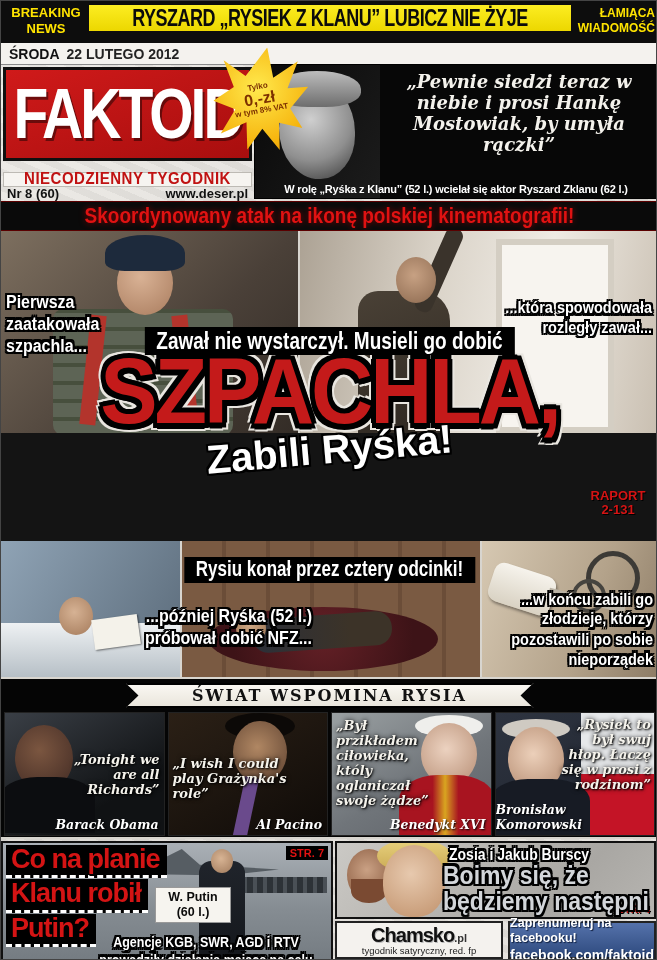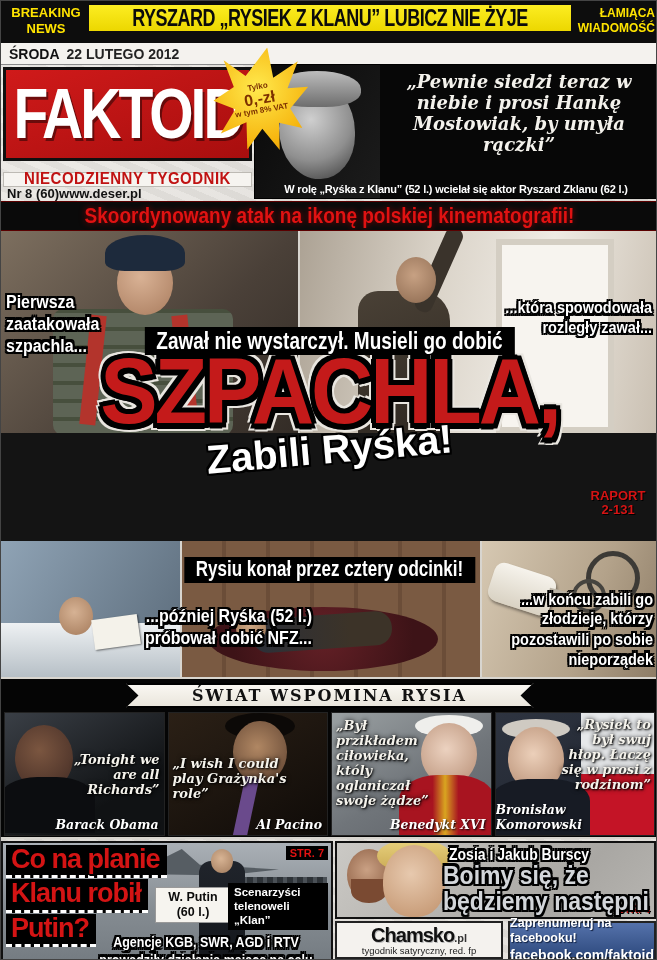--- a/index.html
+++ b/index.html
@@ -27,21 +27,21 @@
   .lamiaca{right:3px;top:5px;width:82px;color:#ffe400;font-size:12px;font-weight:900;text-align:right;line-height:1.25;}
   
   .dateline{left:0;top:42px;width:657px;height:21px;background:#f4f2ee;border-bottom:1px solid #8a8a8a;display:flex;align-items:center;}
   .dateline .day{font-weight:900;font-size:14px;color:#111;margin:0 7px 0 8px;}
   .dateline .date{font-weight:700;font-size:14px;color:#222;}
   
   .logo-box{left:2px;top:66px;width:249px;height:94px;background:linear-gradient(160deg,#d01a1a,#a80e0e);border:3px solid #101010;display:flex;align-items:center;justify-content:center;box-sizing:border-box;}
   .logo-box span{color:#fff;font-weight:900;font-size:57px;letter-spacing:-3px;transform:scaleY(1.22);text-shadow:2px 2px 0 rgba(0,0,0,.45);}
   .mast-sub{left:2px;top:162px;width:249px;height:15px;background:#f6f4f0;display:flex;align-items:flex-end;justify-content:center;border:1px solid #bdbab4;box-sizing:border-box;margin-top:9px;}
   .mast-sub span{color:#c01212;font-weight:900;font-size:15px;letter-spacing:.5px;transform:scaleY(1.1);white-space:nowrap;}
-  .issue-row{left:2px;top:184px;width:249px;height:16px;display:flex;justify-content:flex-start;align-items:center;}
+  .issue-row{left:2px;top:184px;width:249px;height:16px;display:flex;justify-content:space-between;align-items:center;}
   .issue{font-size:13px;font-weight:900;color:#111;margin-left:4px;}
   .website{font-size:13px;font-weight:900;color:#111;margin-right:4px;}
   
   .burst{left:213px;top:46px;width:92px;height:104px;z-index:6;
     background:radial-gradient(circle at 45% 40%,#ffe94d,#f6b40d 70%,#e08a00);
     clip-path:polygon(50% 0,61% 28%,85% 9%,78% 36%,100% 32%,84% 55%,100% 72%,74% 70%,79% 96%,57% 78%,44% 100%,39% 74%,13% 88%,25% 63%,0 58%,20% 42%,5% 18%,31% 30%);
     display:flex;flex-direction:column;align-items:center;justify-content:center;transform:rotate(8deg);}
   .burst .b-in{transform:rotate(-18deg);text-align:center;color:#7c3000;line-height:1;}
   .burst .b-s{font-size:8px;font-weight:900;display:block;}
   .burst .b-b{font-size:16px;font-weight:900;display:block;}
@@ -293,21 +293,20 @@
     <div class="crowd"></div>
     <div class="vip"></div>
     <div class="vip-head"></div>
     <div class="putin-headline">
       <span class="chip">Co na planie</span>
       <span class="chip">Klanu robił</span>
       <span class="chip">Putin?</span>
     </div>
     <div class="str-ref str7">STR. 7</div>
     <div class="label-putin">W. Putin (60 l.)</div>
-    <div class="label-writers">Scenarzyści telenoweli „Klan”</div>
     <div class="cap o2 putin-cap">Agencje KGB, SWR, AGD i RTV prowadziły działania mające na celu eliminację Ryśka!</div>
   </div>
 
   <div class="abs burscy">
     <div class="bu-man"></div>
     <div class="bu-beard"></div>
     <div class="bu-hair"></div>
     <div class="bu-woman"></div>
     <div class="cap o2 bu-kicker">Zosia i Jakub Burscy</div>
     <div class="bu-headline o2">Boimy się, że będziemy następni</div>

